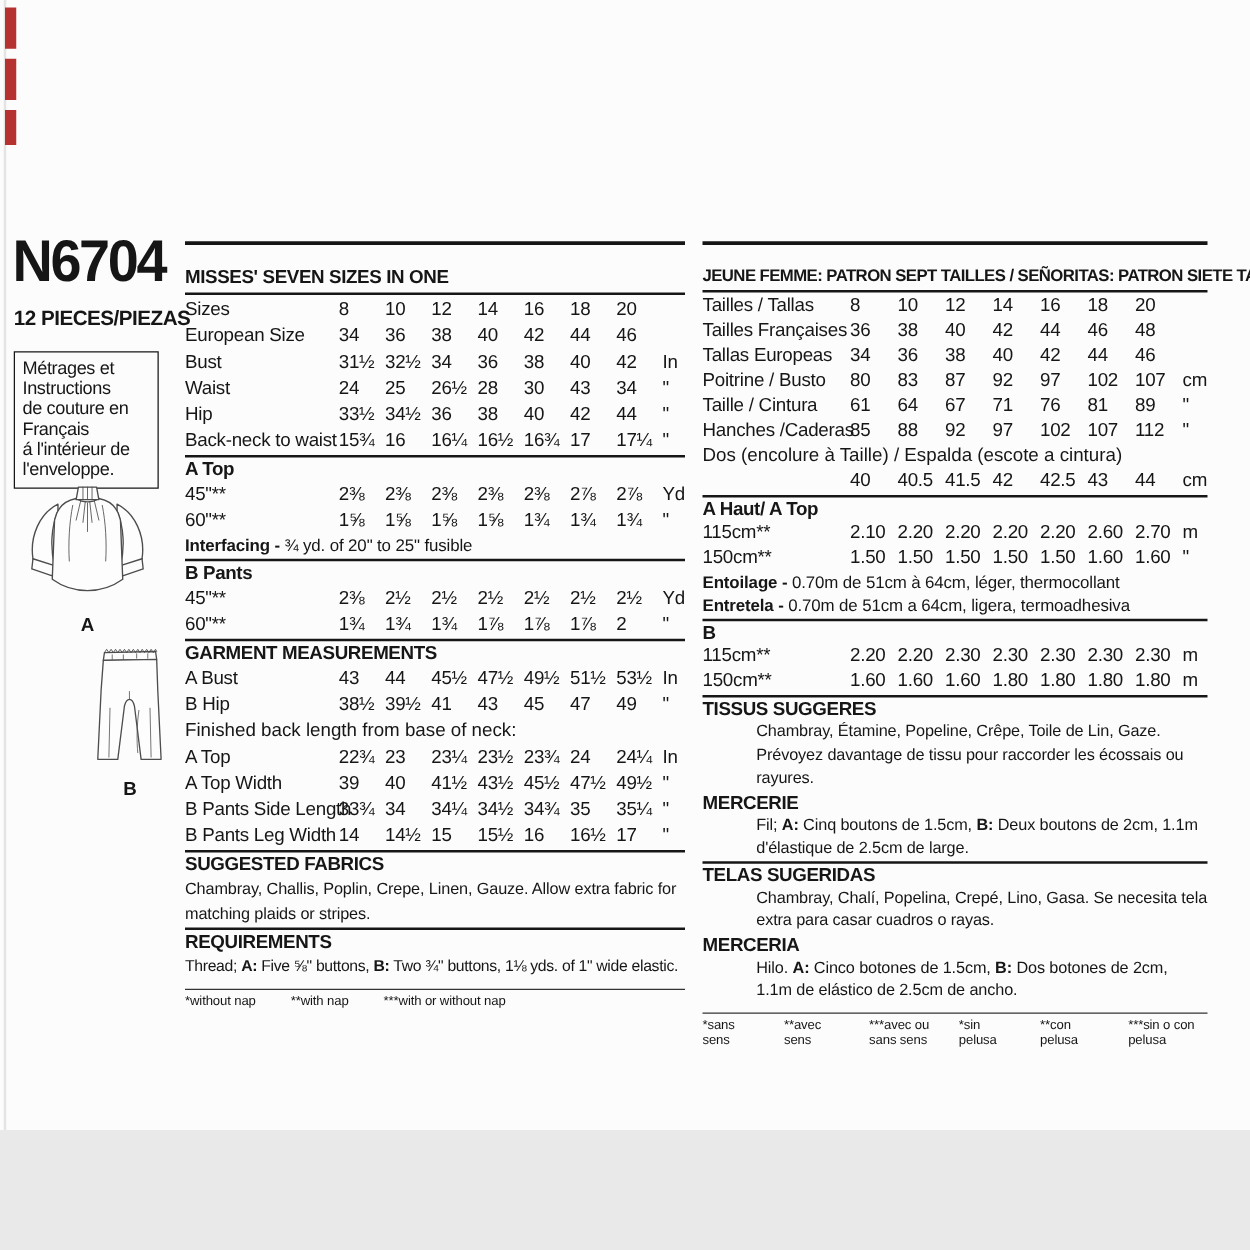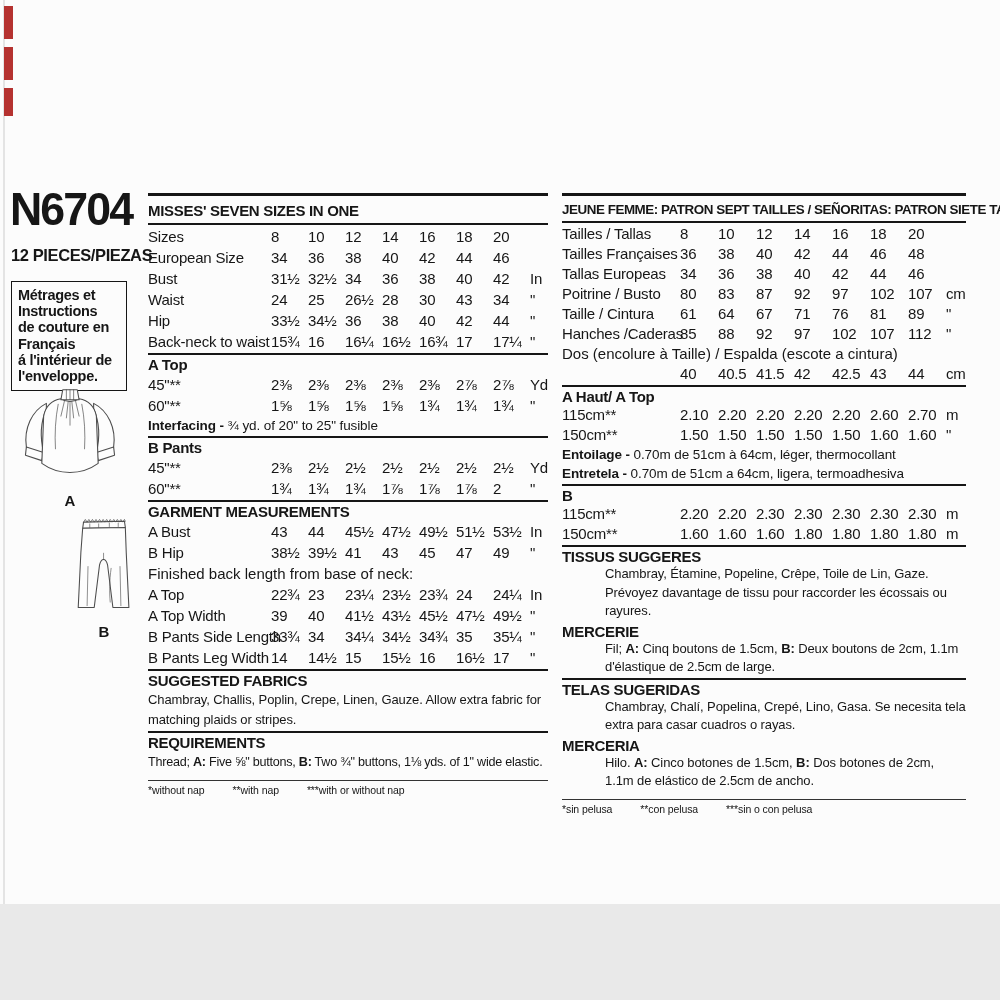--- a/index.html
+++ b/index.html
@@ -10,30 +10,30 @@
   }
   .edge-line{position:absolute;left:3px;top:0;width:2px;height:1000px;background:#e4e4e4;}
   .edge-mark{position:absolute;left:4px;width:9px;}
   .em1{top:6px;height:33px;} .em2{top:47px;height:33px;} .em3{top:88px;height:28px;}
 
   
   .pattern-number{position:absolute;left:10px;top:181px;font-size:47px;font-weight:bold;
     letter-spacing:-2px;transform:scaleX(0.95);transform-origin:left top;white-space:nowrap;}
   .pieces{position:absolute;left:11px;top:246px;font-size:16.5px;font-weight:bold;letter-spacing:-0.4px;white-space:nowrap;}
   .fr-box{position:absolute;left:11px;top:281px;width:104px;border:1.5px solid #161616;
-    padding:5px 4px 6px 6px;font-weight:bold;font-size:14.5px;line-height:16.2px;letter-spacing:-0.3px;}
+    padding:5px 4px 6px 6px;font-weight:normal;font-size:14.5px;line-height:16.2px;letter-spacing:-0.3px;}
   .sketch{position:absolute;}
   .view-label{position:absolute;font-size:15px;font-weight:bold;text-align:center;}
 
   
   .col{position:absolute;top:193px;}
   .col-en{left:148px;width:400px;}
   .col-intl{left:562px;width:404px;}
   .col-title{border-top:3px solid #161616;border-bottom:2px solid #161616;
-    font-weight:bold;font-size:15px;letter-spacing:-0.3px;padding:6px 0 4px;white-space:nowrap;}
+    font-weight:bold;font-size:15px;letter-spacing:-0.3px;padding:17px 0 4px;white-space:nowrap;}
   .col-intl .col-title{font-size:13.4px;letter-spacing:-0.45px;}
   .sec{padding:1px 0;}
   .rule{border-bottom:2px solid #161616;}
   .sec-h{font-weight:bold;font-size:15px;line-height:18px;letter-spacing:-0.3px;}
   .col-intl .sec-h{line-height:17px;}
   .trow{display:grid;}
   .col-en .trow{grid-template-columns:123px repeat(7,37px) 1fr;height:21px;line-height:21px;font-size:15px;}
   .col-intl .trow{grid-template-columns:118px repeat(7,38px) 1fr;height:20px;line-height:20px;font-size:15px;}
   .trow.full{display:block;}
   .trow span{letter-spacing:-0.2px;white-space:nowrap;}
@@ -480,19 +480,24 @@
       <div class="para">Chambray, Chalí, Popelina, Crepé, Lino, Gasa. Se necesita tela extra para casar cuadros o rayas.</div>
     </div>
 
     <div class="sec">
       <div class="sec-h">MERCERIA</div>
       <div class="para"><span>Hilo. </span><span class="b">A:</span><span> Cinco botones de 1.5cm, </span><span class="b">B:</span><span> Dos botones de 2cm, 1.1m de elástico de 2.5cm de ancho.</span></div>
     </div>
 
     <div class="footnotes split">
       <span class="grp">
+        <span>*sans sens</span>
+        <span>**avec sens</span>
+        <span>***avec ou sans sens</span>
+      </span>
+      <span class="grp">
         <span>*sin pelusa</span>
         <span>**con pelusa</span>
         <span>***sin o con pelusa</span>
       </span>
     </div>
   </div>
 </div>
 
 </body></html>

